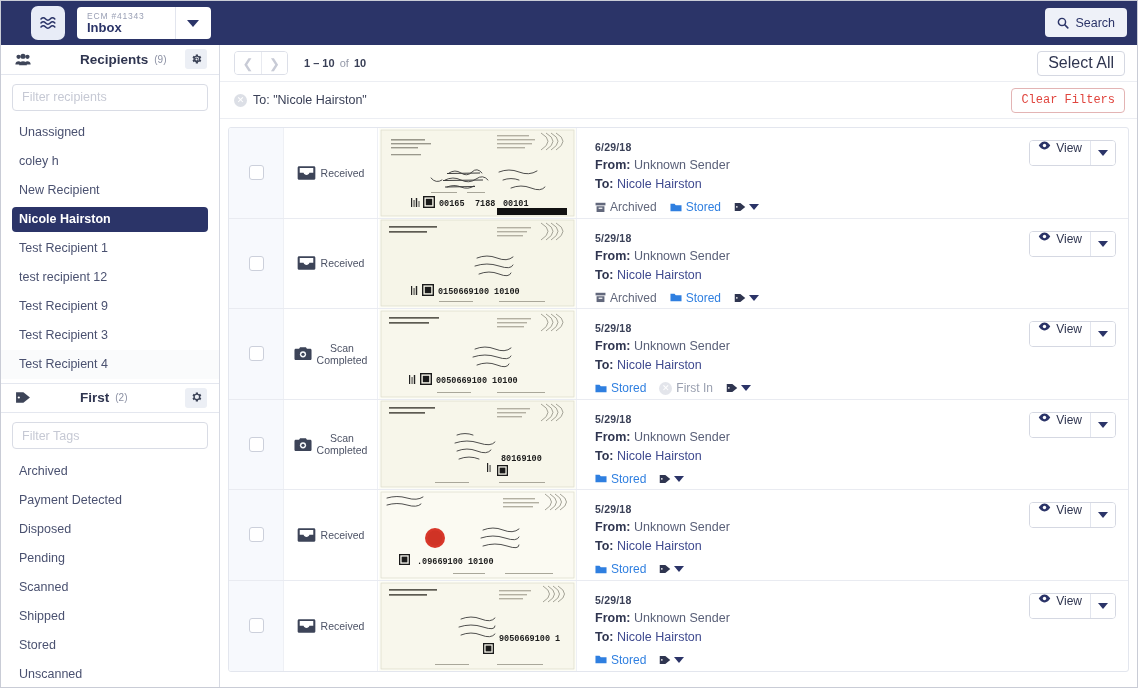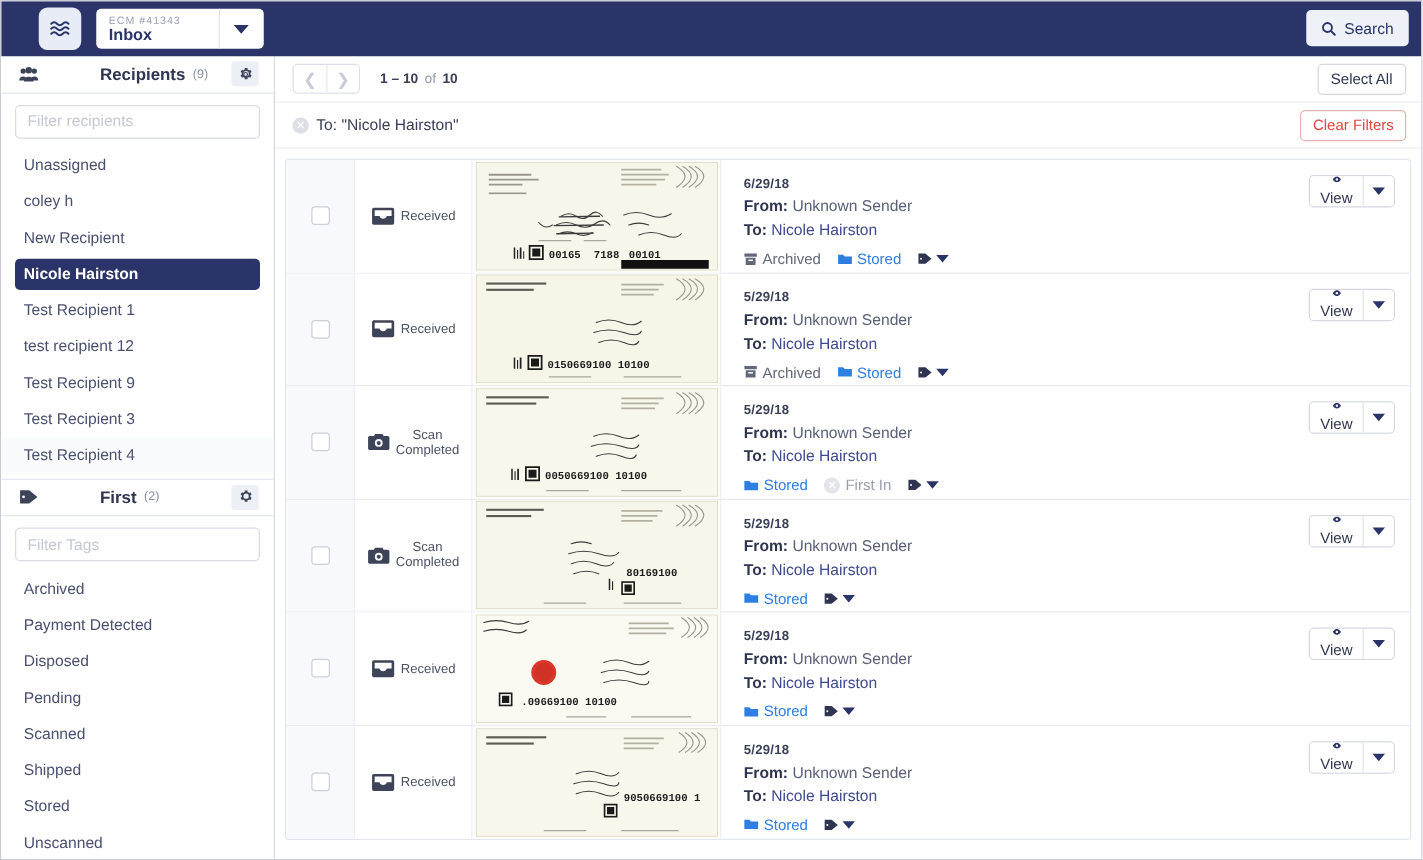--- a/index.html
+++ b/index.html
@@ -98,37 +98,37 @@
   .pager button {
     width: 26px; background: #fff; border: none; color: #c8cbd6; font-size: 13px;
     cursor: pointer; font-family: inherit; display: flex; align-items: center; justify-content: center;
   }
   .pager button + button { border-left: 1px solid #e8eaf0; }
   .page-info { font-size: 11px; color: #6d7385; margin-left: 16px; }
   .page-info b { color: #3a4057; }
   .page-info .of { color: #9499a8; margin: 0 2px; }
   .btn-plain {
     margin-left: auto; height: 25px; padding: 0 10px; background: #fff;
-    border: 1px solid #d5d8e2; border-radius: 4px; font-size: 12px;
+    border: 1px solid #d5d8e2; border-radius: 4px; font-size: 16px;
     color: #2f3550; cursor: pointer; font-family: inherit; text-align: center;
   }
   .filterbar {
     height: 37px; display: flex; align-items: center; padding: 0 12px 0 14px;
     border-bottom: 1px solid #eceef3;
   }
   .chip { display: flex; align-items: center; font-size: 12.5px; color: #3a4057; }
   .chip-x {
     width: 13px; height: 13px; border-radius: 50%; background: #dcdfe6; color: #fff;
     font-size: 9px; display: flex; align-items: center; justify-content: center;
     margin-right: 6px; cursor: pointer; line-height: 1;
   }
   .btn-danger {
     margin-left: auto; height: 25px; padding: 0 9px; background: #fff;
     border: 1px solid #e3b4b4; border-radius: 4px; font-size: 12px;
-    color: #e0453e; cursor: pointer; font-family: Liberation Sans, sans-serif;
+    color: #e0453e; cursor: pointer; font-family: Liberation Mono, monospace;
   }
 
   
   .list-scroll { flex: 1; overflow: hidden; padding: 8px 8px 0 8px; position: relative; }
   .list-card { border: 1px solid #e3e6ee; border-radius: 3px; overflow: hidden; background: #fff; }
   .row { display: flex; height: 90.5px; border-bottom: 1px solid #e9ebf1; position: relative; }
   .row:last-child { border-bottom: none; }
   .cell-check {
     width: 55px; flex: none; background: #f7f9fd; border-right: 1px solid #eef0f5;
     display: flex; align-items: center; justify-content: center;
@@ -160,21 +160,21 @@
   .tag.muted { color: #9aa0b0; }
   .tag-x {
     width: 13px; height: 13px; border-radius: 50%; background: #e3e5eb; color: #fff;
     font-size: 9px; display: flex; align-items: center; justify-content: center; line-height: 1;
   }
   .tag-more { display: flex; align-items: center; gap: 3px; color: #2f3550; cursor: pointer; }
   .cell-actions { width: 105px; flex: none; padding: 12px 12px 0 0; display: flex; justify-content: flex-end; }
   .viewgrp { display: flex; height: 26px; border: 1px solid #d5d8e2; border-radius: 4px; overflow: hidden; }
   .view-btn {
     background: #fff; border: none; font-family: inherit; font-size: 12px; color: #2f3550;
-    padding: 0 8px; display: flex; align-items: center; gap: 5px; cursor: pointer; flex-direction: column;
+    padding: 0 8px; display: flex; align-items: flex-start; gap: 5px; cursor: pointer;
   }
   .view-caret {
     width: 25px; background: #fff; border: none; border-left: 1px solid #e2e5ee;
     display: flex; align-items: center; justify-content: center; cursor: pointer;
   }
   .mini-caret {
     width: 0; height: 0; border-left: 5px solid transparent; border-right: 5px solid transparent;
     border-top: 6px solid #2b3468;
   }
   .scrollbar-v {

